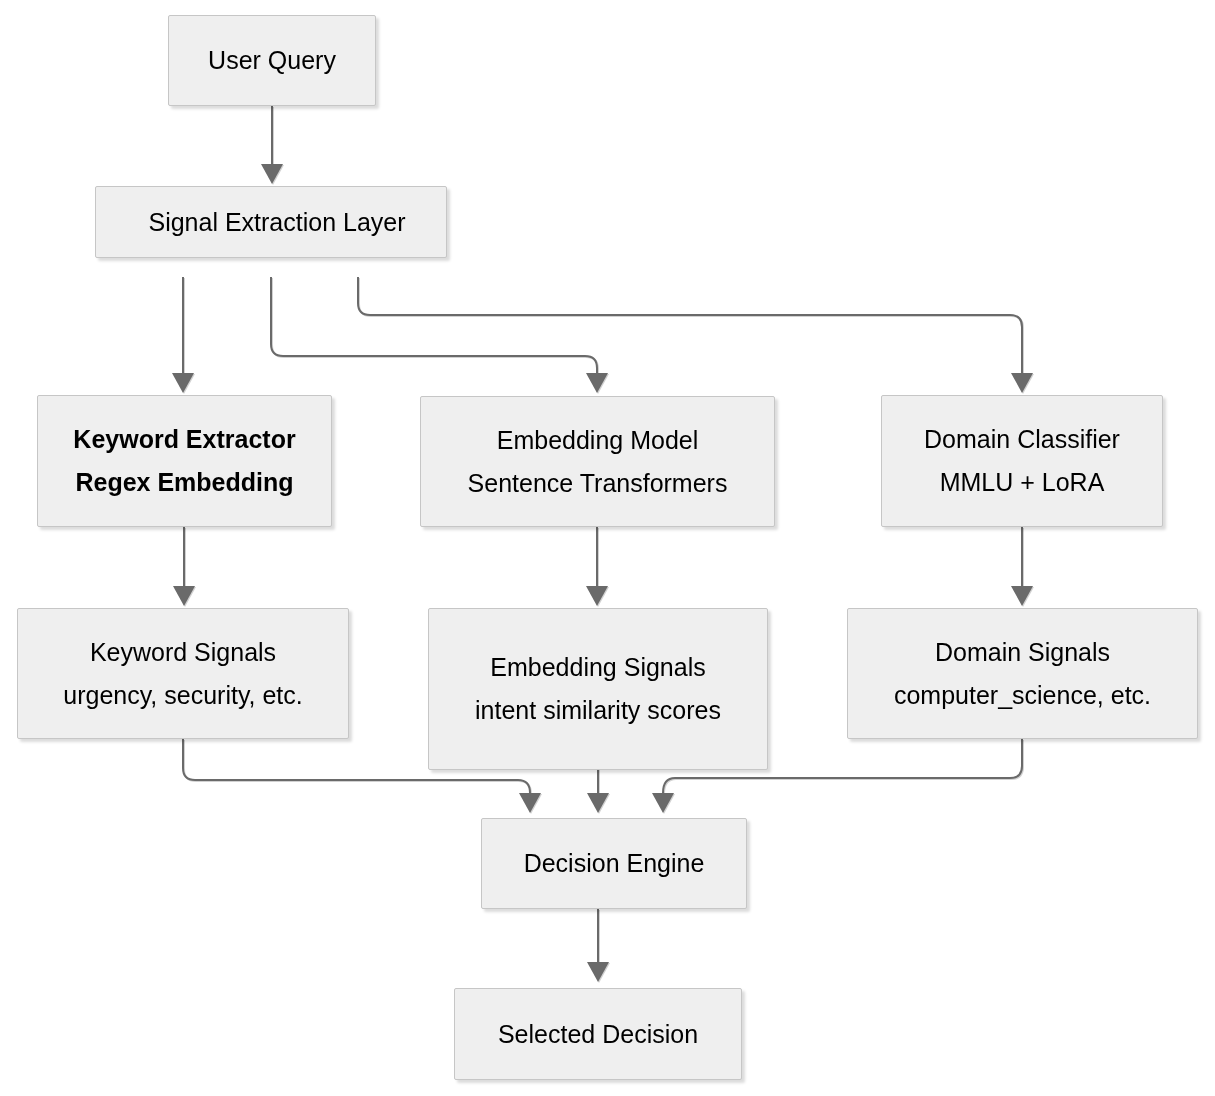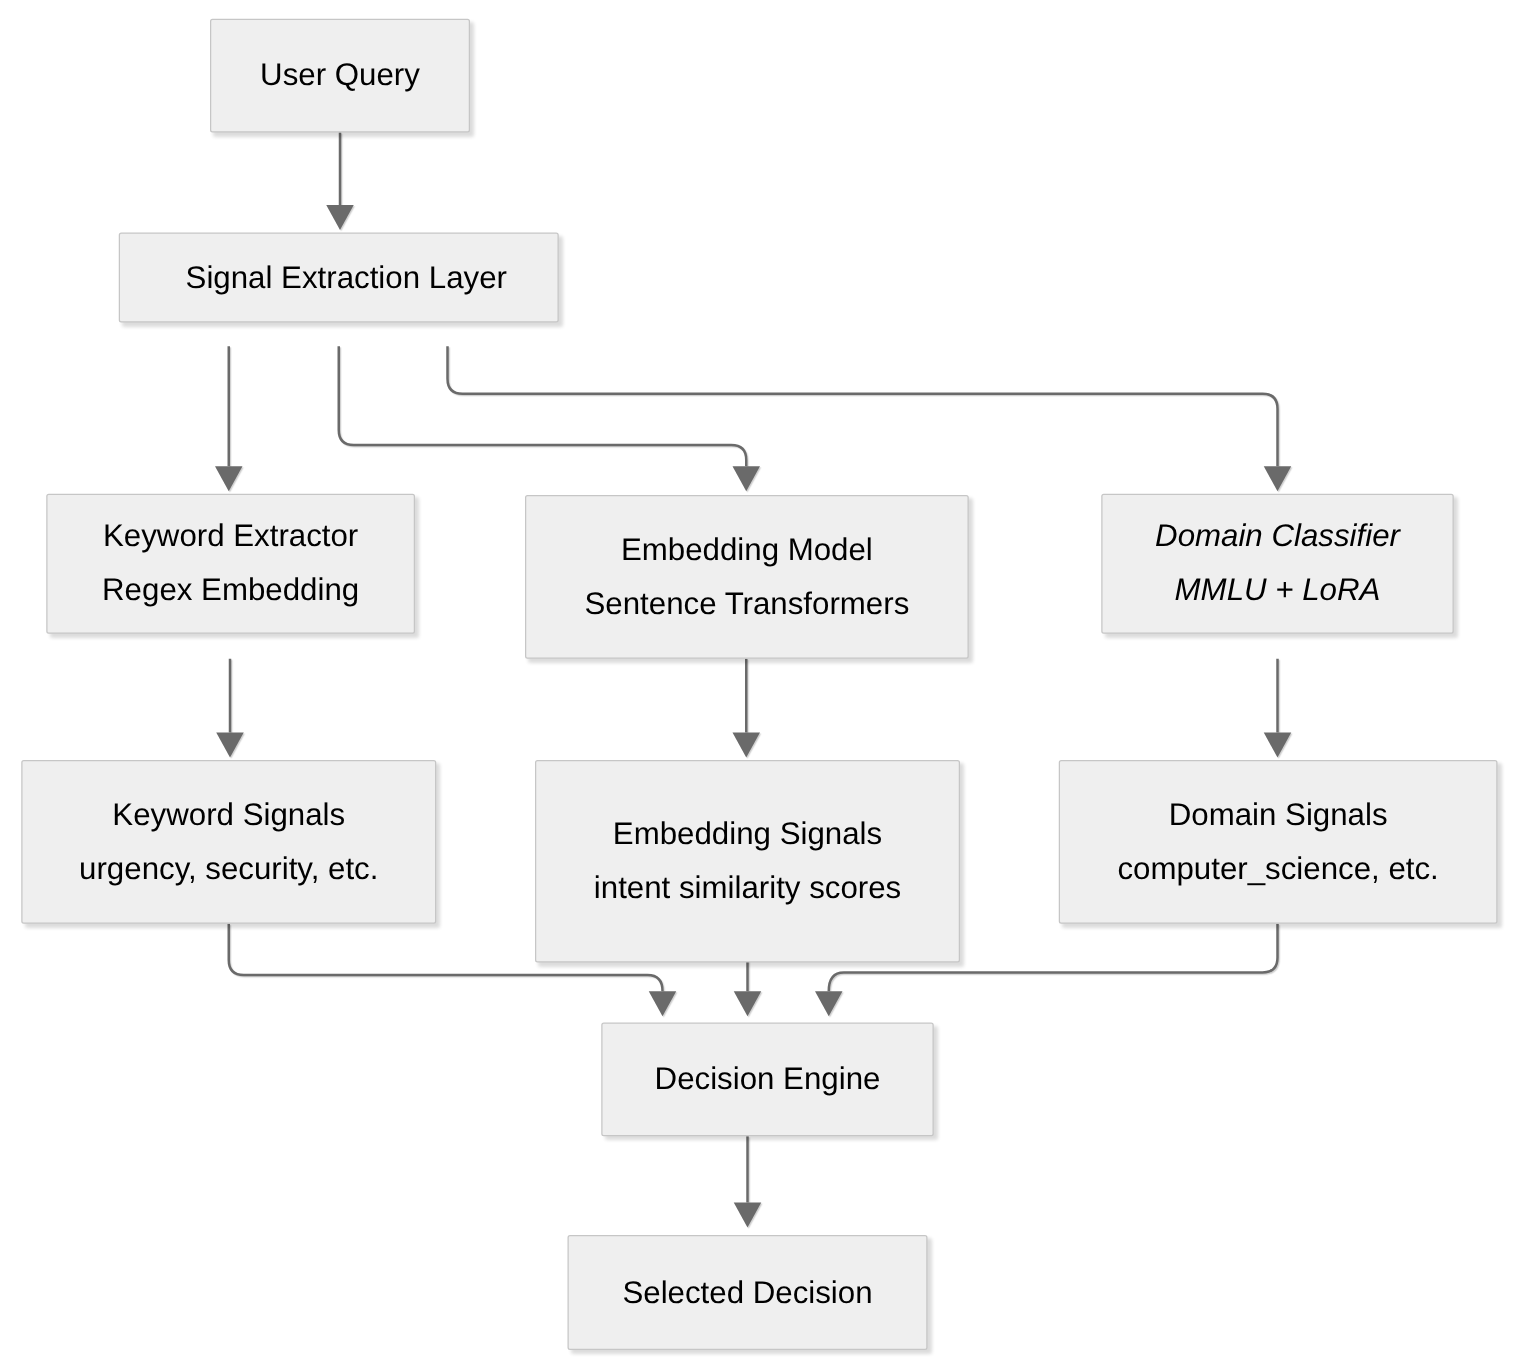--- a/index.html
+++ b/index.html
@@ -92,31 +92,31 @@
     </svg>
 
   <div class="node" style="left: 168px; top: 15px; width: 208px; height: 91px;">
     <span class="line">User Query</span>
   </div>
 
   <div class="node" style="left: 95px; top: 186px; width: 352px; height: 72px; padding-left: 12px;">
     <span class="line">Signal Extraction Layer</span>
   </div>
 
-  <div class="node" style="left: 37px; top: 395px; width: 295px; height: 112px;">
+  <div class="node" style="left: 37px; top: 395px; width: 295px; height: 132px; font-weight: bold;">
     <span class="line">Keyword Extractor</span>
     <span class="line">Regex Embedding</span>
   </div>
 
   <div class="node" style="left: 420px; top: 396px; width: 355px; height: 131px;">
     <span class="line">Embedding Model</span>
     <span class="line">Sentence Transformers</span>
   </div>
 
-  <div class="node" style="left: 881px; top: 395px; width: 282px; height: 112px; font-style: italic;">
+  <div class="node" style="left: 881px; top: 395px; width: 282px; height: 132px;">
     <span class="line">Domain Classifier</span>
     <span class="line">MMLU + LoRA</span>
   </div>
 
   <div class="node" style="left: 17px; top: 608px; width: 332px; height: 131px;">
     <span class="line">Keyword Signals</span>
     <span class="line">urgency, security, etc.</span>
   </div>
 
   <div class="node" style="left: 428px; top: 608px; width: 340px; height: 162px;">

